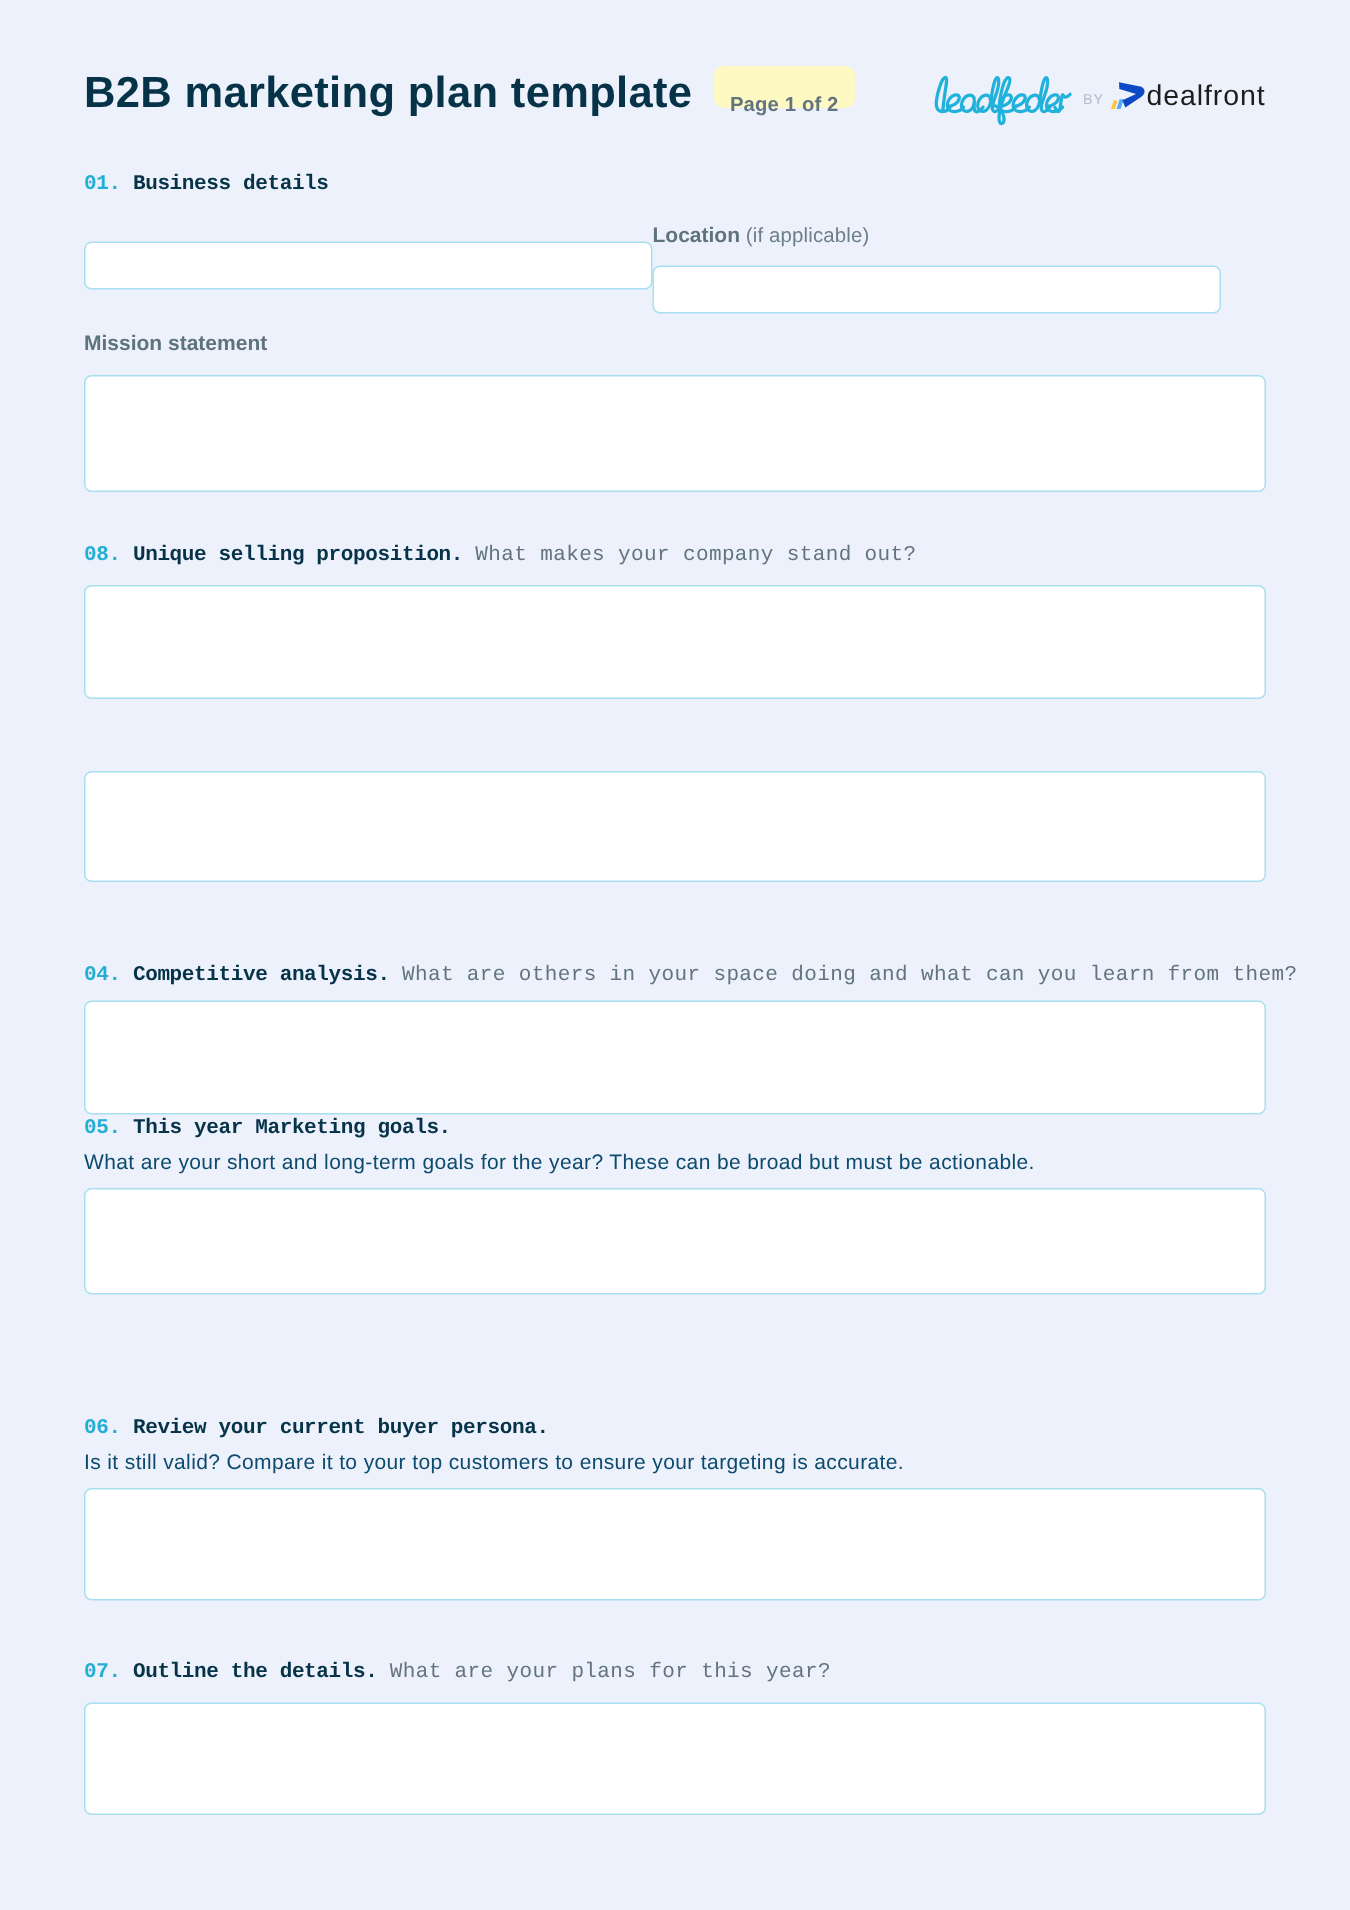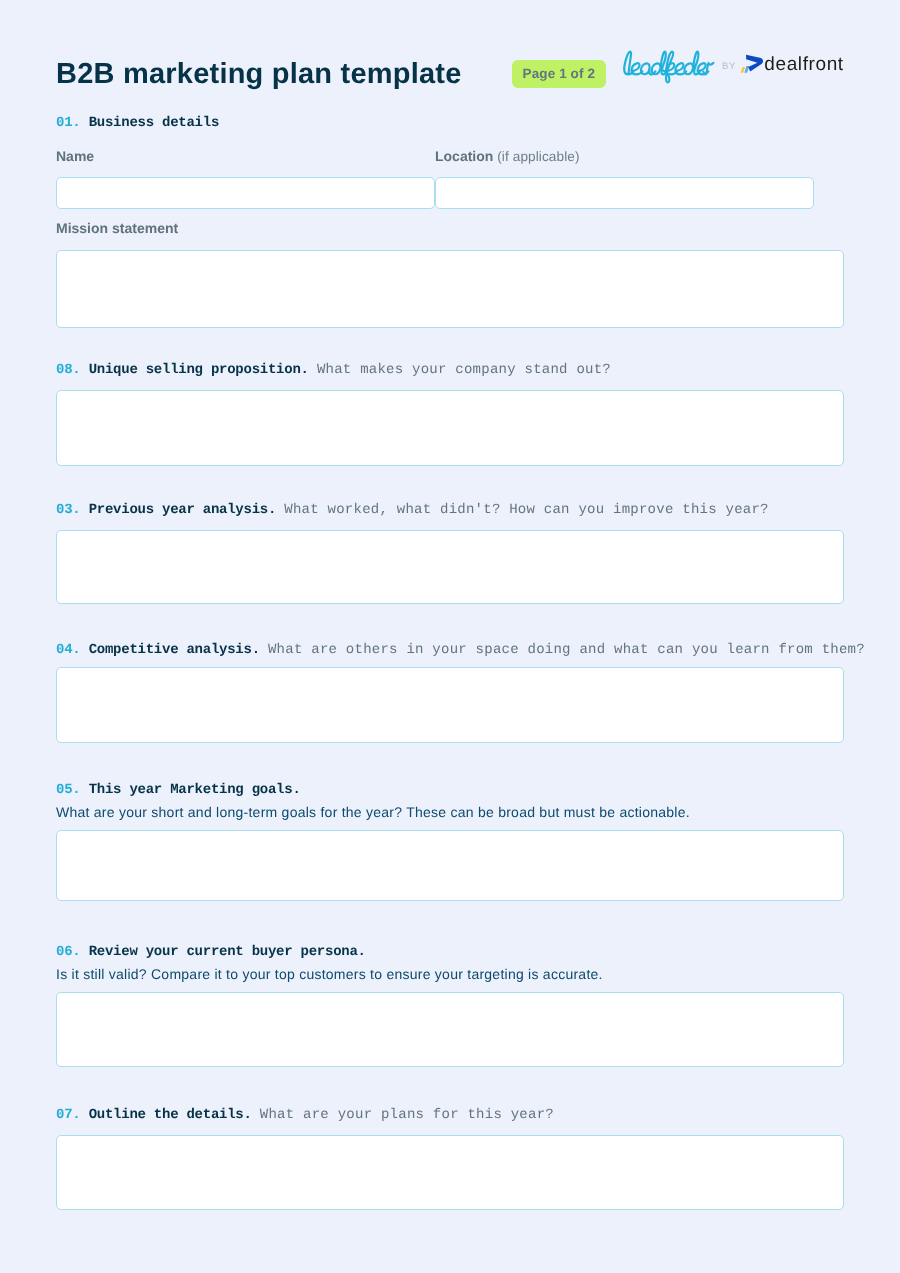--- a/index.html
+++ b/index.html
@@ -10,26 +10,26 @@
     background:#edf1fb;
     font-family:"Liberation Sans",sans-serif;
     -webkit-font-smoothing:antialiased;
     text-rendering:geometricPrecision;
     overflow:hidden;
   }
   .page{position:relative;width:900px;height:1273px;background:#edf1fb;}
 
   
   .header{position:absolute;left:56px;top:45.5px;width:788px;height:44px;}
-  .title-row{position:absolute;left:0;top:0;display:flex;align-items:flex-end;height:44px;gap:36px;}
+  .title-row{position:absolute;left:0;top:0;display:flex;align-items:flex-start;height:44px;}
   .title{font-size:29px;font-weight:bold;color:#073349;letter-spacing:0.22px;
          line-height:32px;display:block;}
-  .badge{margin-left:14px;background:#bef264;border-radius:6px;color:#62757f;
+  .badge{margin-left:14px;background:#fef9c3;border-radius:6px;color:#62757f;
          font-size:13.5px;font-weight:bold;letter-spacing:0.1px;
-         height:28px;line-height:28px;padding:0 11px;display:block;position:relative;top:-2px;}
+         height:28px;line-height:28px;padding:12px 11px;display:block;position:relative;top:-2px;}
 
   .logo{position:absolute;left:562px;top:-1.5px;height:44px;display:flex;align-items:center;}
   .logo-lf{display:block;margin-right:0;position:relative;top:1px;}
   .logo-by{font-size:9.5px;font-weight:normal;color:#b4bcca;letter-spacing:0.6px;
            margin:0 2.8px 0 7px;position:relative;top:1px;line-height:10px;}
   .logo-dfm{display:block;}
   .logo-df{display:block;font-size:19px;letter-spacing:0.6px;color:#1d1d1b;
            line-height:19px;margin-left:0.7px;position:relative;top:-1.5px;}
 
   
@@ -94,48 +94,46 @@
         <path d="M7 4.8 L7.2 9.3 L18.4 12.7 L9.2 16.9 L11.2 21.6 L21.7 14.6 C24.7 12.7 24.9 9.8 22 7.9 Z" fill="#0c49c5"></path>
       </svg>
       <span class="logo-df">dealfront</span>
     </div>
   </div>
 
   <div class="sec" style="top:115px">
     <div class="sec-head"><span class="num">01.</span> <span>Business details</span></div>
     <div class="fields">
       <div class="fcol fcol-a">
-        <div class="flabel">Name</div>
         <input class="box finput" type="text" value="" style="">
       </div>
       <div class="fcol fcol-b">
         <div class="flabel"><span>Location</span> <span class="note">(if applicable)</span></div>
         <input class="box finput" type="text" value="" style="">
       </div>
     </div>
     <div class="flabel mlabel">Mission statement</div>
     <textarea class="box ftext" style="height: 78px; margin-top: 14px;"></textarea>
   </div>
 
   <div class="sec" style="top:362px">
     <div class="sec-head"><span class="num">08.</span> <span>Unique selling proposition.</span> <span class="dsc">What makes your company stand out?</span></div>
     <textarea class="box ftext s-ta" style="height: 76px;"></textarea>
   </div>
 
   <div class="sec" style="top:502px">
-    <div class="sec-head"><span class="num">03.</span> <span>Previous year analysis.</span> <span class="dsc">What worked, what didn't? How can you improve this year?</span></div>
     <textarea class="box ftext s-ta" style="height: 74px;"></textarea>
   </div>
 
   <div class="sec" style="top:642px">
     <div class="sec-head"><span class="num">04.</span> <span>Competitive analysis.</span> <span class="dsc">What are others in your space doing and what can you learn from them?</span></div>
     <textarea class="box ftext" style="height: 76px; margin-top: 9px;"></textarea>
   </div>
 
-  <div class="sec" style="top:782px">
+  <div class="sec" style="top:744px">
     <div class="sec-head"><span class="num">05.</span> <span>This year Marketing goals.</span></div>
     <div class="dsc-blk">What are your short and long-term goals for the year? These can be broad but must be actionable.</div>
     <textarea class="box ftext s-ta2" style="height: 71px;"></textarea>
   </div>
 
   <div class="sec" style="top:944px">
     <div class="sec-head"><span class="num">06.</span> <span>Review your current buyer persona.</span></div>
     <div class="dsc-blk">Is it still valid? Compare it to your top customers to ensure your targeting is accurate.</div>
     <textarea class="box ftext s-ta2" style="height: 75px;"></textarea>
   </div>

